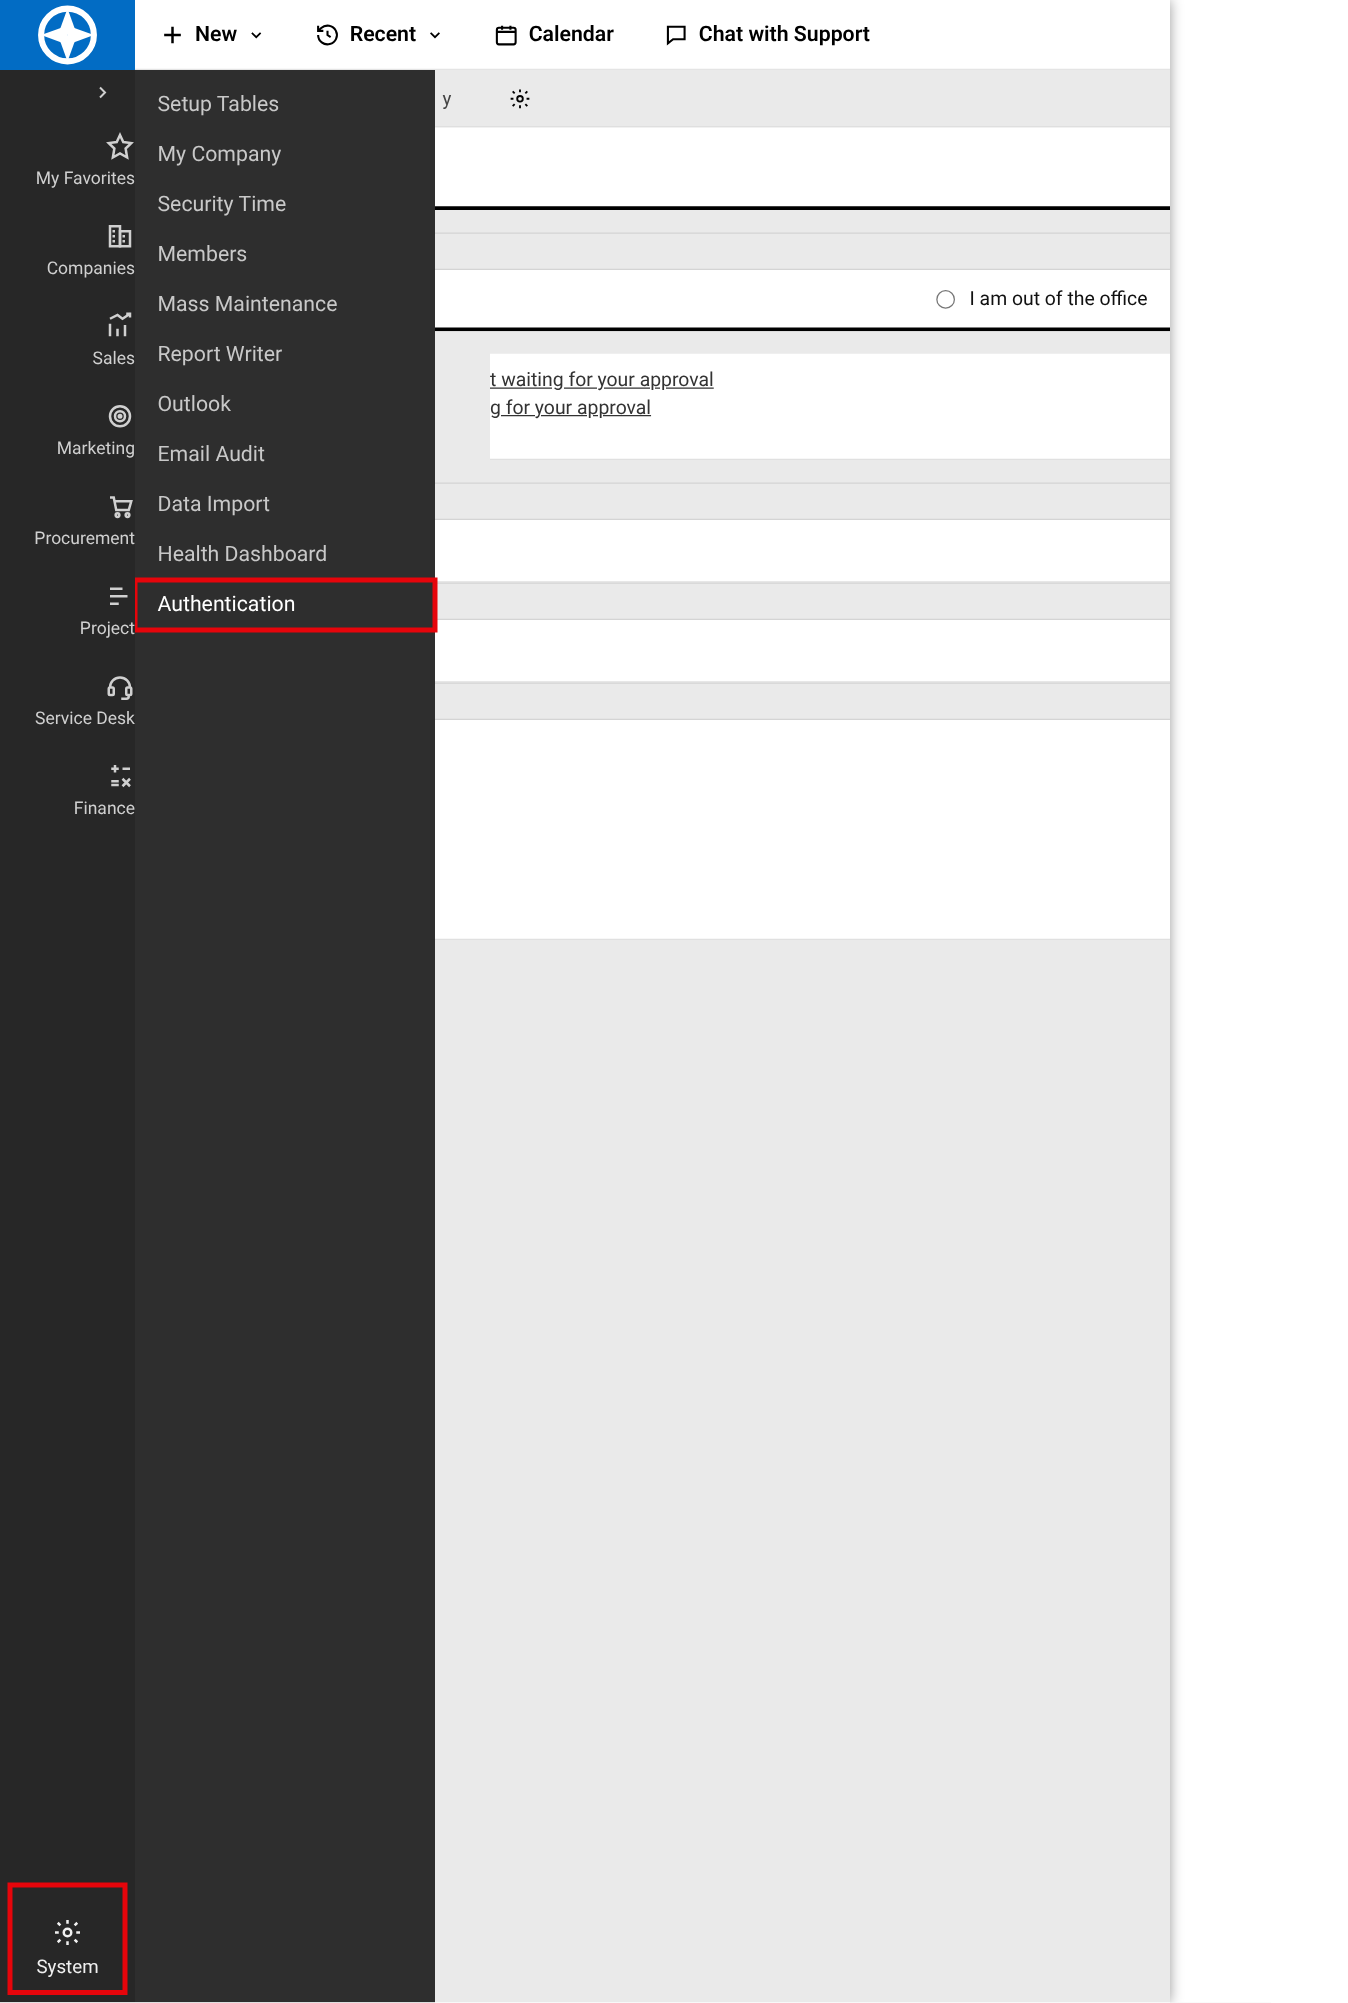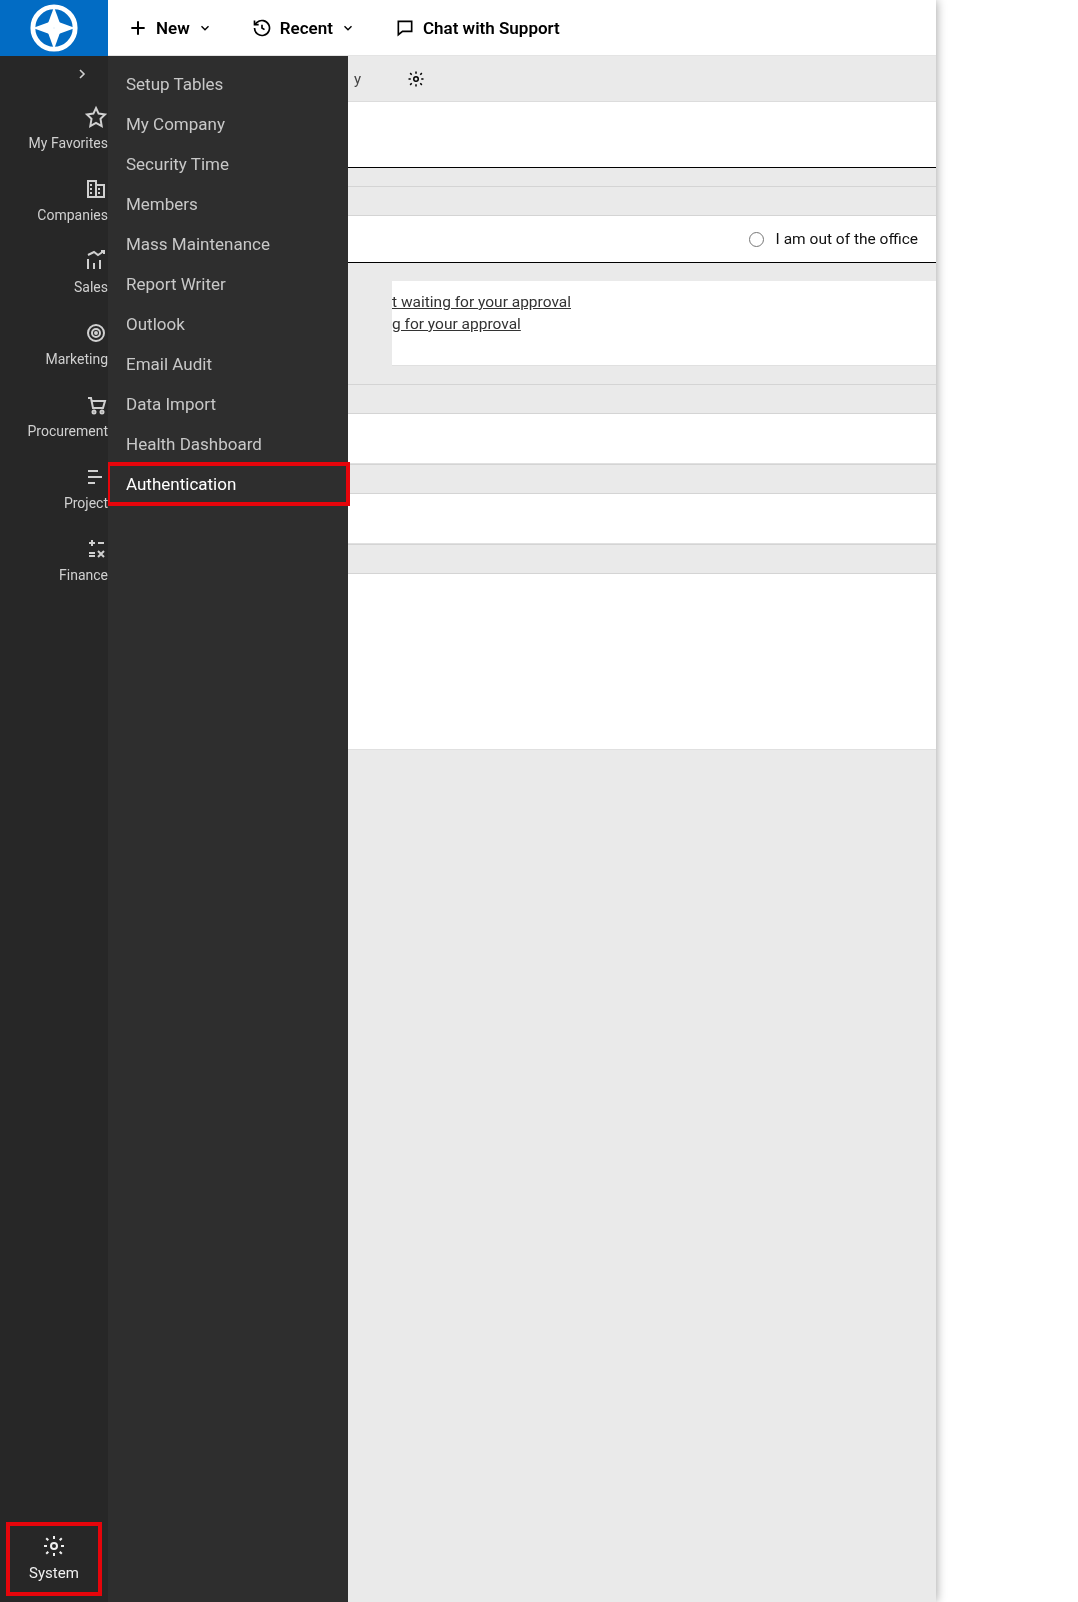--- a/index.html
+++ b/index.html
@@ -10,30 +10,30 @@
   .logo svg { width: 52px; height: 52px; }
   .top-item { display: flex; align-items: center; gap: 8px; padding: 0 20px; height: 56px; cursor: pointer; color: #000; font-size: 17px; font-weight: 600; }
   .top-item .ic { display: flex; align-items: center; }
   .left-rail { position: absolute; left: 0; top: 56px; bottom: 0; width: 108px; background: #272727; color: #d0d0d0; display: flex; flex-direction: column; z-index: 4; }
   .rail-collapse { height: 36px; display: flex; align-items: center; justify-content: flex-end; padding-right: 18px; }
   .rail-item { display: flex; flex-direction: column; align-items: flex-end; justify-content: center; gap: 6px; height: 72px; cursor: pointer; color: #d0d0d0; font-size: 14px; text-align: center; }
   .rail-item-tall { height: 84px; }
   .rail-item .ic svg { stroke: #d0d0d0; fill: none; }
   .rail-spacer { flex: 1; }
   .rail-system-wrap { padding: 6px; }
-  .rail-system { border: 4px solid #e6050b; display: flex; flex-direction: column; align-items: center; justify-content: center; gap: 6px; padding: 8px 0 10px; cursor: pointer; }
+  .rail-system { border: 4px solid #e6050b; display: flex; flex-direction: column; align-items: center; justify-content: center; gap: 6px; padding: 24px 0 10px; cursor: pointer; }
   .submenu { position: absolute; left: 108px; top: 56px; bottom: 0; width: 240px; background: #2e2e2e; color: #d4d4d4; padding-top: 8px; z-index: 3; }
   .submenu-item { padding: 10px 18px; font-size: 17px; cursor: pointer; color: #c8c8c8; }
   .submenu-item.highlight { outline: 4px solid #e6050b; outline-offset: -2px; color: #fff; }
   .content { position: absolute; left: 348px; top: 56px; right: 0; bottom: 0; background: #eaeaea; z-index: 1; }
   .tabbar { height: 46px; background: #eaeaea; display: flex; align-items: center; gap: 16px; padding-left: 6px; font-size: 15px; color: #444; border-bottom: 1px solid #dcdcdc; }
   .tabbar .gear { margin-left: 30px; }
   .slab { background: #eaeaea; height: 18px; }
   .section-head { background: #eaeaea; height: 30px; border-top: 1px solid #d4d4d4; border-bottom: 1px solid #d4d4d4; }
-  .panel { background: #fff; padding: 14px 18px; border-bottom: 1px solid #000000; }
+  .panel { background: #fff; padding: 14px 18px; border-bottom: 3px solid #000000; }
   .panel.tall { min-height: 66px; }
   .office-row { display: flex; justify-content: flex-end; align-items: center; gap: 12px; font-size: 15.5px; color: #111; }
   .office-row input[type=radio] { width: 15px; height: 15px; }
   .links-panel { background: #fff; padding: 10px 0 30px 0; border-bottom: 1px solid #e0e0e0; font-size: 15.5px; color: #333; margin-left: 44px; }
   .links-panel a { color: #333; text-decoration: underline; display: block; padding: 2px 0; }
   .thin-panel { background: #fff; height: 50px; border-bottom: 1px solid #e0e0e0; }
   .big-panel { background: #fff; height: 176px; border-bottom: 1px solid #e0e0e0; }
   .ic svg { display: block; }
 </style>
 </head>
@@ -75,20 +75,29 @@
       <span>Recent</span>
       <span class="ic">
           <svg width="14" height="14" viewBox="0 0 24 24" stroke="#000" stroke-width="2.4" fill="none">
             <path d="M6 9l6 6 6-6"></path>
           </svg>
         </span>
     </div>
     <div class="top-item">
       <span class="ic">
           <svg width="20" height="20" viewBox="0 0 24 24" stroke="#000" stroke-width="2" fill="none">
+            <rect x="3" y="5" width="18" height="16" rx="2"></rect>
+            <path d="M3 9h18M8 3v4M16 3v4"></path>
+          </svg>
+        </span>
+      <span>Calendar</span>
+    </div>
+    <div class="top-item">
+      <span class="ic">
+          <svg width="20" height="20" viewBox="0 0 24 24" stroke="#000" stroke-width="2" fill="none">
             <path d="M4 4h16v12H9l-5 4V4z"></path>
             <path d="M8 9h.01M12 9h.01M16 9h.01"></path>
           </svg>
         </span>
       <span>Chat with Support</span>
     </div>
   </div>
 
   <div class="left-rail">
     <div class="rail-collapse">
@@ -147,20 +156,31 @@
         </span>
       <span>Procurement</span>
     </div>
     <div class="rail-item">
       <span class="ic">
           <svg width="24" height="24" viewBox="0 0 24 24" stroke="#d0d0d0" stroke-width="2" fill="none">
             <path d="M4 6h10M4 12h14M4 18h7"></path>
           </svg>
         </span>
       <span>Project</span>
+    </div>
+    <div class="rail-item">
+      <span class="ic">
+          <svg width="24" height="24" viewBox="0 0 24 24" stroke="#d0d0d0" stroke-width="2" fill="none">
+            <path d="M4 13a8 8 0 0 1 16 0"></path>
+            <rect x="3" y="13" width="4" height="6" rx="1"></rect>
+            <rect x="17" y="13" width="4" height="6" rx="1"></rect>
+            <path d="M19 19v1a2 2 0 0 1-2 2h-4"></path>
+          </svg>
+        </span>
+      <span>Service Desk</span>
     </div>
     <div class="rail-item">
       <span class="ic">
           <svg width="24" height="24" viewBox="0 0 24 24" stroke="#d0d0d0" stroke-width="2" fill="none">
             <path d="M5 6h6M8 3v6"></path>
             <path d="M14 6h6"></path>
             <path d="M5 16h6M5 19h6"></path>
             <path d="M14 14l6 6M20 14l-6 6"></path>
           </svg>
         </span>

